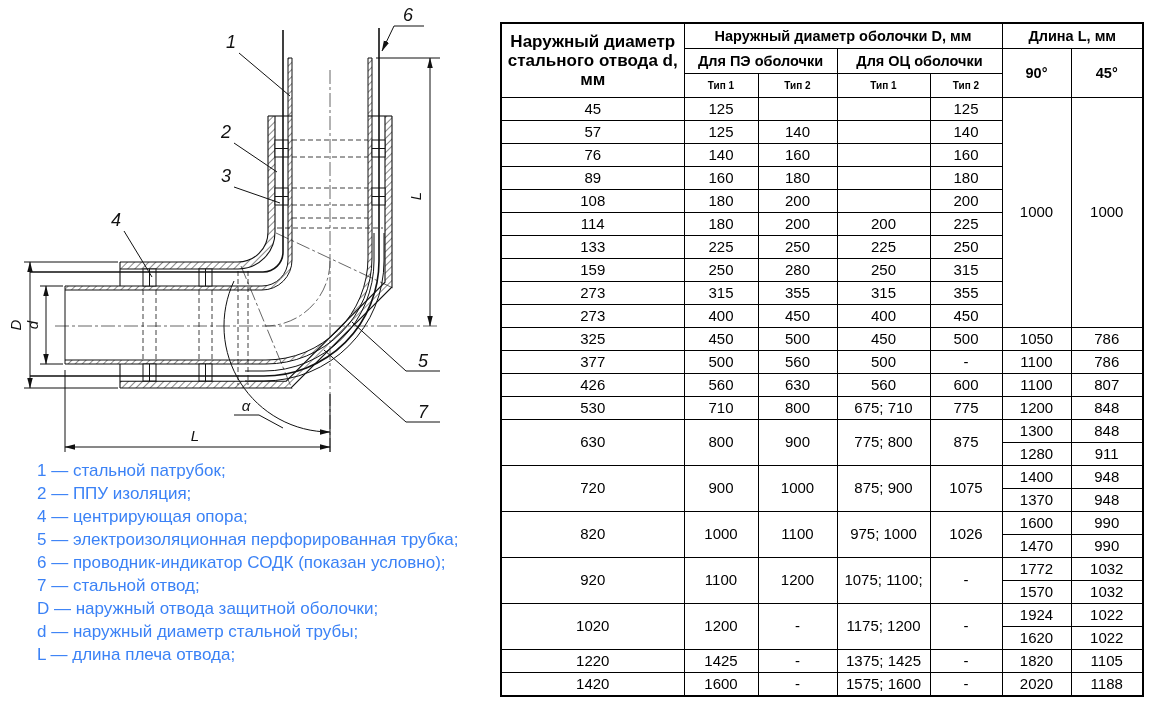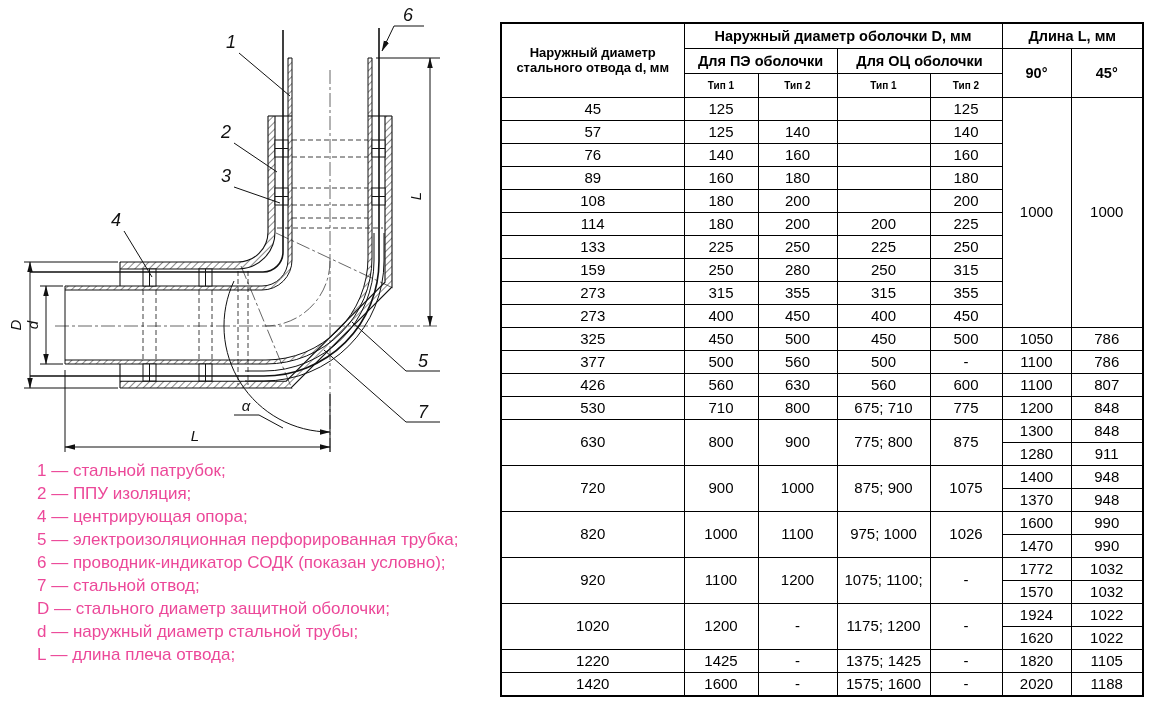--- a/index.html
+++ b/index.html
@@ -4,36 +4,36 @@
 <style>
   html,body{margin:0;padding:0;}
   body{
     width:1164px;height:718px;position:relative;overflow:hidden;
     background:#ffffff;color:#000;
     font-family:"Liberation Sans", sans-serif;
   }
   .drawing{position:absolute;left:0;top:0;width:500px;height:460px;}
   .legend{
     position:absolute;left:37px;top:459px;width:460px;
-    font-size:17px;line-height:23px;color:#ec4899;white-space:nowrap;
+    font-size:17px;line-height:23px;color:#3b82f6;white-space:nowrap;
   }
   .tablewrap{position:absolute;left:500px;top:22px;}
   table.spec{
     border-collapse:collapse;table-layout:fixed;width:642px;
     border:2px solid #000;
   }
   table.spec th,table.spec td{
     border:1px solid #000;text-align:center;vertical-align:middle;
     padding:0 2px;color:#000;overflow:hidden;
   }
   table.spec th{font-weight:bold;font-size:14.5px;line-height:1.12;}
   table.spec th.h1{height:24px;margin-top:20px;}
   table.spec th.h2{height:24px;}
   table.spec th.h3{height:23px;font-size:10px;}
-  table.spec th.dcol{font-size:13px;}
+  table.spec th.dcol{font-size:17px;}
   table.spec td{font-size:15px;height:22px;line-height:1.08;}
 </style>
 </head>
 <body>
 
 <svg class="drawing" width="500" height="460" viewBox="0 0 500 460" xmlns="http://www.w3.org/2000/svg">
   <defs>
     <pattern id="h" patternUnits="userSpaceOnUse" width="5" height="5" patternTransform="rotate(45)">
       <line x1="0" y1="0" x2="0" y2="5" stroke="#3c3c3c" stroke-width="1.2"></line>
     </pattern>
@@ -162,21 +162,21 @@
   </g>
 </svg>
 
 <div class="legend">
   <div>1 — стальной патрубок;</div>
   <div>2 — ППУ изоляция;</div>
   <div>4 — центрирующая опора;</div>
   <div>5 — электроизоляционная перфорированная трубка;</div>
   <div>6 — проводник-индикатор СОДК (показан условно);</div>
   <div>7 — стальной отвод;</div>
-  <div>D — стального диаметр защитной оболочки;</div>
+  <div>D — наружный отвода защитной оболочки;</div>
   <div>d — наружный диаметр стальной трубы;</div>
   <div>L — длина плеча отвода;</div>
 </div>
 
 <div class="tablewrap">
 <table class="spec">
   <colgroup>
     <col style="width:183px">
         <col style="width:74px">
         <col style="width:79px">

